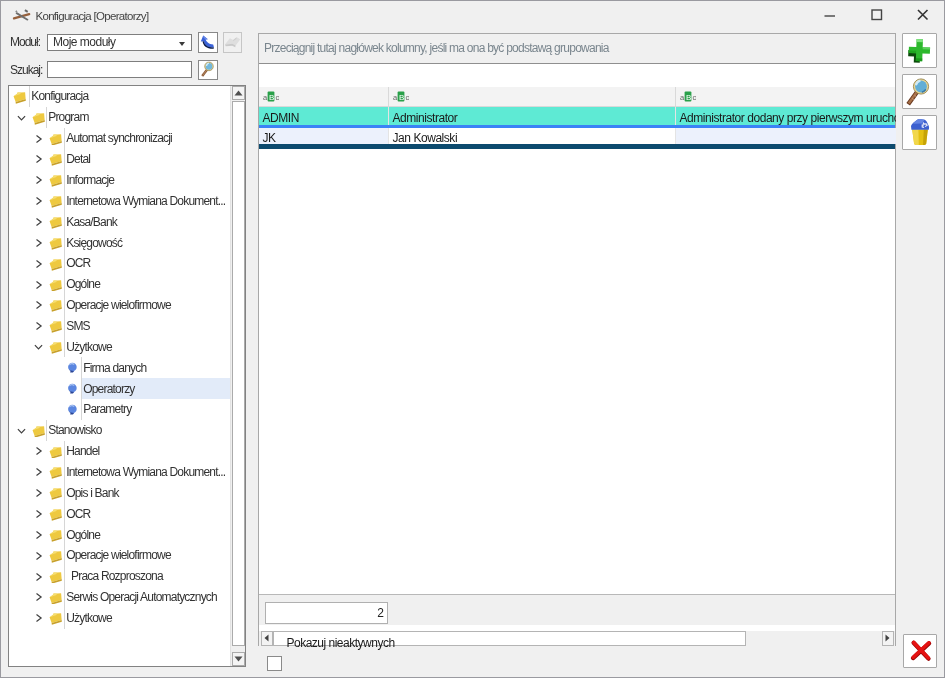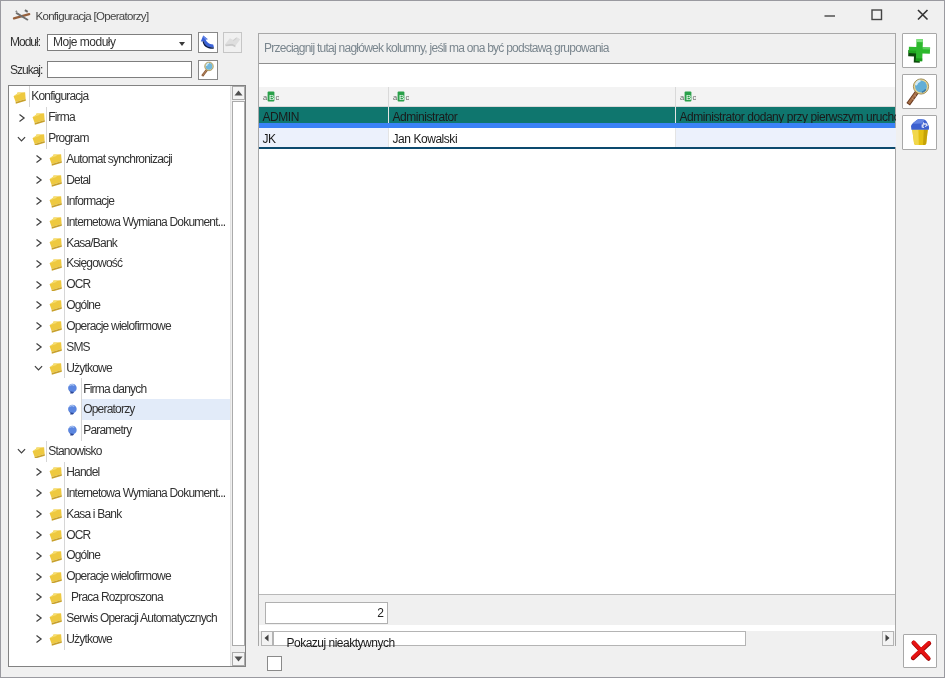--- a/index.html
+++ b/index.html
@@ -126,34 +126,20 @@
     <path d="M1.8 4.8 L5.2 3.4 L6.2 2.2 L9.2 2.6 L13.2 3.4 L12.4 9.6 L2.6 10.4 Z" fill="#eec940"></path>
     <path d="M1.8 4.8 L5.2 3.4 L6.2 2.2 L9.2 2.6 L8.6 4.0 Z" fill="#f6de72"></path>
     <path d="M2.6 10.4 L12.4 9.6 L12.2 11.4 L2.4 12.0 Z" fill="#c7a02a"></path>
   </g>
 </svg>
         <span class="vline" style="left:19.5px"></span>
         <span class="ttext" style="left:22.2px">Konfiguracja</span>
       </div>
       <div class="trow">
         <svg class="chev" style="left:7.5px" viewBox="0 0 9 10">
-          <path d="M2.5 1.6 L7.1 5 L2.5 8.4" fill="none" stroke="#404040" stroke-width="1.2"></path>
-        </svg>
-        <svg class="ficon" style="left:21.5px" viewBox="0 0 15 13">
-  <g transform="rotate(-12 7 7)">
-    <path d="M1.8 4.8 L5.2 3.4 L6.2 2.2 L9.2 2.6 L13.2 3.4 L12.4 9.6 L2.6 10.4 Z" fill="#eec940"></path>
-    <path d="M1.8 4.8 L5.2 3.4 L6.2 2.2 L9.2 2.6 L8.6 4.0 Z" fill="#f6de72"></path>
-    <path d="M2.6 10.4 L12.4 9.6 L12.2 11.4 L2.4 12.0 Z" fill="#c7a02a"></path>
-  </g>
-</svg>
-        <span class="vline" style="left:37px"></span>
-        <span class="ttext" style="left:39.2px">Firma</span>
-      </div>
-      <div class="trow">
-        <svg class="chev" style="left:7.5px" viewBox="0 0 9 10">
           <path d="M0.9 3.1 L4.5 6.9 L8.1 3.1" fill="none" stroke="#404040" stroke-width="1.2"></path>
         </svg>
         <svg class="ficon" style="left:21.5px" viewBox="0 0 15 13">
   <g transform="rotate(-12 7 7)">
     <path d="M1.8 4.8 L5.2 3.4 L6.2 2.2 L9.2 2.6 L13.2 3.4 L12.4 9.6 L2.6 10.4 Z" fill="#eec940"></path>
     <path d="M1.8 4.8 L5.2 3.4 L6.2 2.2 L9.2 2.6 L8.6 4.0 Z" fill="#f6de72"></path>
     <path d="M2.6 10.4 L12.4 9.6 L12.2 11.4 L2.4 12.0 Z" fill="#c7a02a"></path>
   </g>
 </svg>
         <span class="vline" style="left:37px"></span>
@@ -391,21 +377,21 @@
           <path d="M2.5 1.6 L7.1 5 L2.5 8.4" fill="none" stroke="#404040" stroke-width="1.2"></path>
         </svg>
         <svg class="ficon" style="left:38.5px" viewBox="0 0 15 13">
   <g transform="rotate(-12 7 7)">
     <path d="M1.8 4.8 L5.2 3.4 L6.2 2.2 L9.2 2.6 L13.2 3.4 L12.4 9.6 L2.6 10.4 Z" fill="#eec940"></path>
     <path d="M1.8 4.8 L5.2 3.4 L6.2 2.2 L9.2 2.6 L8.6 4.0 Z" fill="#f6de72"></path>
     <path d="M2.6 10.4 L12.4 9.6 L12.2 11.4 L2.4 12.0 Z" fill="#c7a02a"></path>
   </g>
 </svg>
         <span class="vline" style="left:54.5px"></span>
-        <span class="ttext" style="left:57.2px">Kasa i Bank</span>
+        <span class="ttext" style="left:57.2px">Opis i Bank</span>
       </div>
       <div class="trow">
         <svg class="chev" style="left:25px" viewBox="0 0 9 10">
           <path d="M2.5 1.6 L7.1 5 L2.5 8.4" fill="none" stroke="#404040" stroke-width="1.2"></path>
         </svg>
         <svg class="ficon" style="left:38.5px" viewBox="0 0 15 13">
   <g transform="rotate(-12 7 7)">
     <path d="M1.8 4.8 L5.2 3.4 L6.2 2.2 L9.2 2.6 L13.2 3.4 L12.4 9.6 L2.6 10.4 Z" fill="#eec940"></path>
     <path d="M1.8 4.8 L5.2 3.4 L6.2 2.2 L9.2 2.6 L8.6 4.0 Z" fill="#f6de72"></path>
     <path d="M2.6 10.4 L12.4 9.6 L12.2 11.4 L2.4 12.0 Z" fill="#c7a02a"></path>
@@ -521,26 +507,26 @@
       </div>
     <div class="filt-cell" style="left:417px;width:219.5px;border-right:none">
         <svg width="18" height="11" viewBox="0 0 18 11" style="margin-top:1px">
           <text x="0" y="8.8" font-size="7.5" fill="#606060" font-family="Liberation Sans" letter-spacing="0">a</text>
           <rect x="4.6" y="0.6" width="6.8" height="10" rx="1" fill="#2aa04a"></rect>
           <text x="6.1" y="8.6" font-size="8" fill="#fff" font-family="Liberation Sans" letter-spacing="0">B</text>
           <text x="12.6" y="8.8" font-size="7.5" fill="#606060" font-family="Liberation Sans" letter-spacing="0">c</text>
         </svg>
       </div>
   </div>
-  <div class="drow" style="top:73.8px;background:#0f766e;border-bottom:5px solid #3b82f6">
+  <div class="drow" style="top:73.8px;background:#5eead4;border-bottom:3px solid #3b82f6">
     <div class="dcell" style="left:0;width:130px">ADMIN</div>
     <div class="dcell" style="left:130px;width:287px">Administrator</div>
     <div class="dcell" style="left:417px;width:219.5px;border-right:none">Administrator dodany przy pierwszym uruchomieniu programu</div>
   </div>
-  <div class="drow" style="top:94.6px;border-bottom:2px solid #0c4a6e">
+  <div class="drow" style="top:94.6px;border-bottom:5px solid #0c4a6e">
     <div class="dcell" style="left:0;width:130px;background:#ecf1fc">JK</div>
     <div class="dcell" style="left:130px;width:287px;background:#fff">Jan Kowalski</div>
     <div class="dcell" style="left:417px;width:219.5px;border-right:none;background:#ecf1fc"></div>
   </div>
   <div class="footer">
       <div class="fbox">2</div>
     </div>
   <div class="hscroll">
     <div class="hs-btn" style="left:1.5px">
         <svg width="7" height="8">

